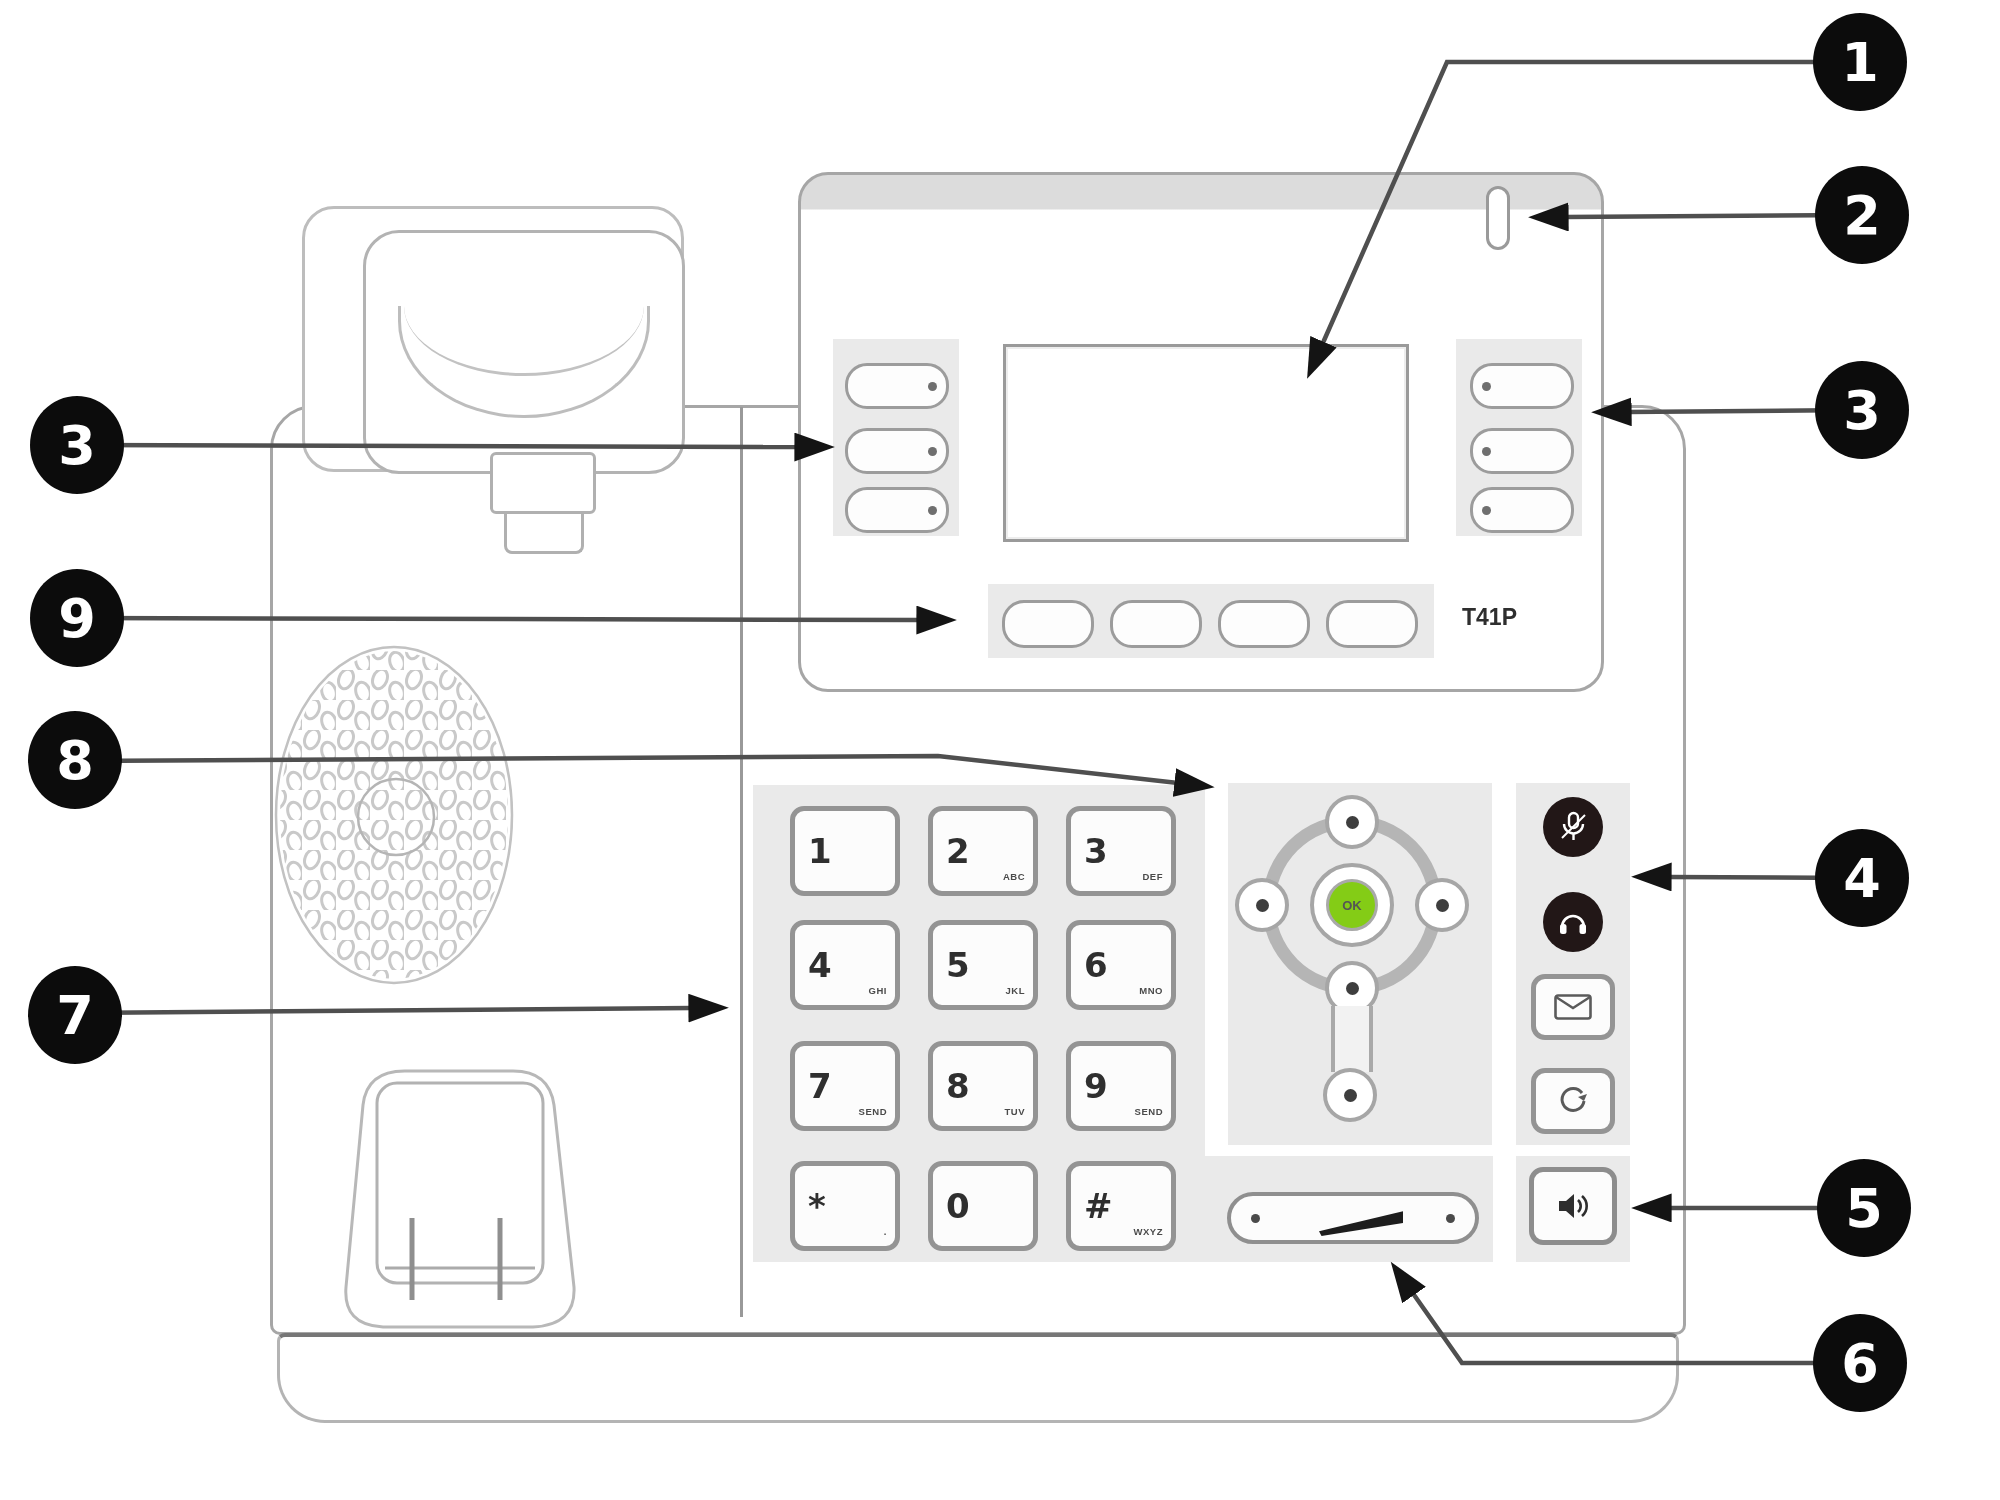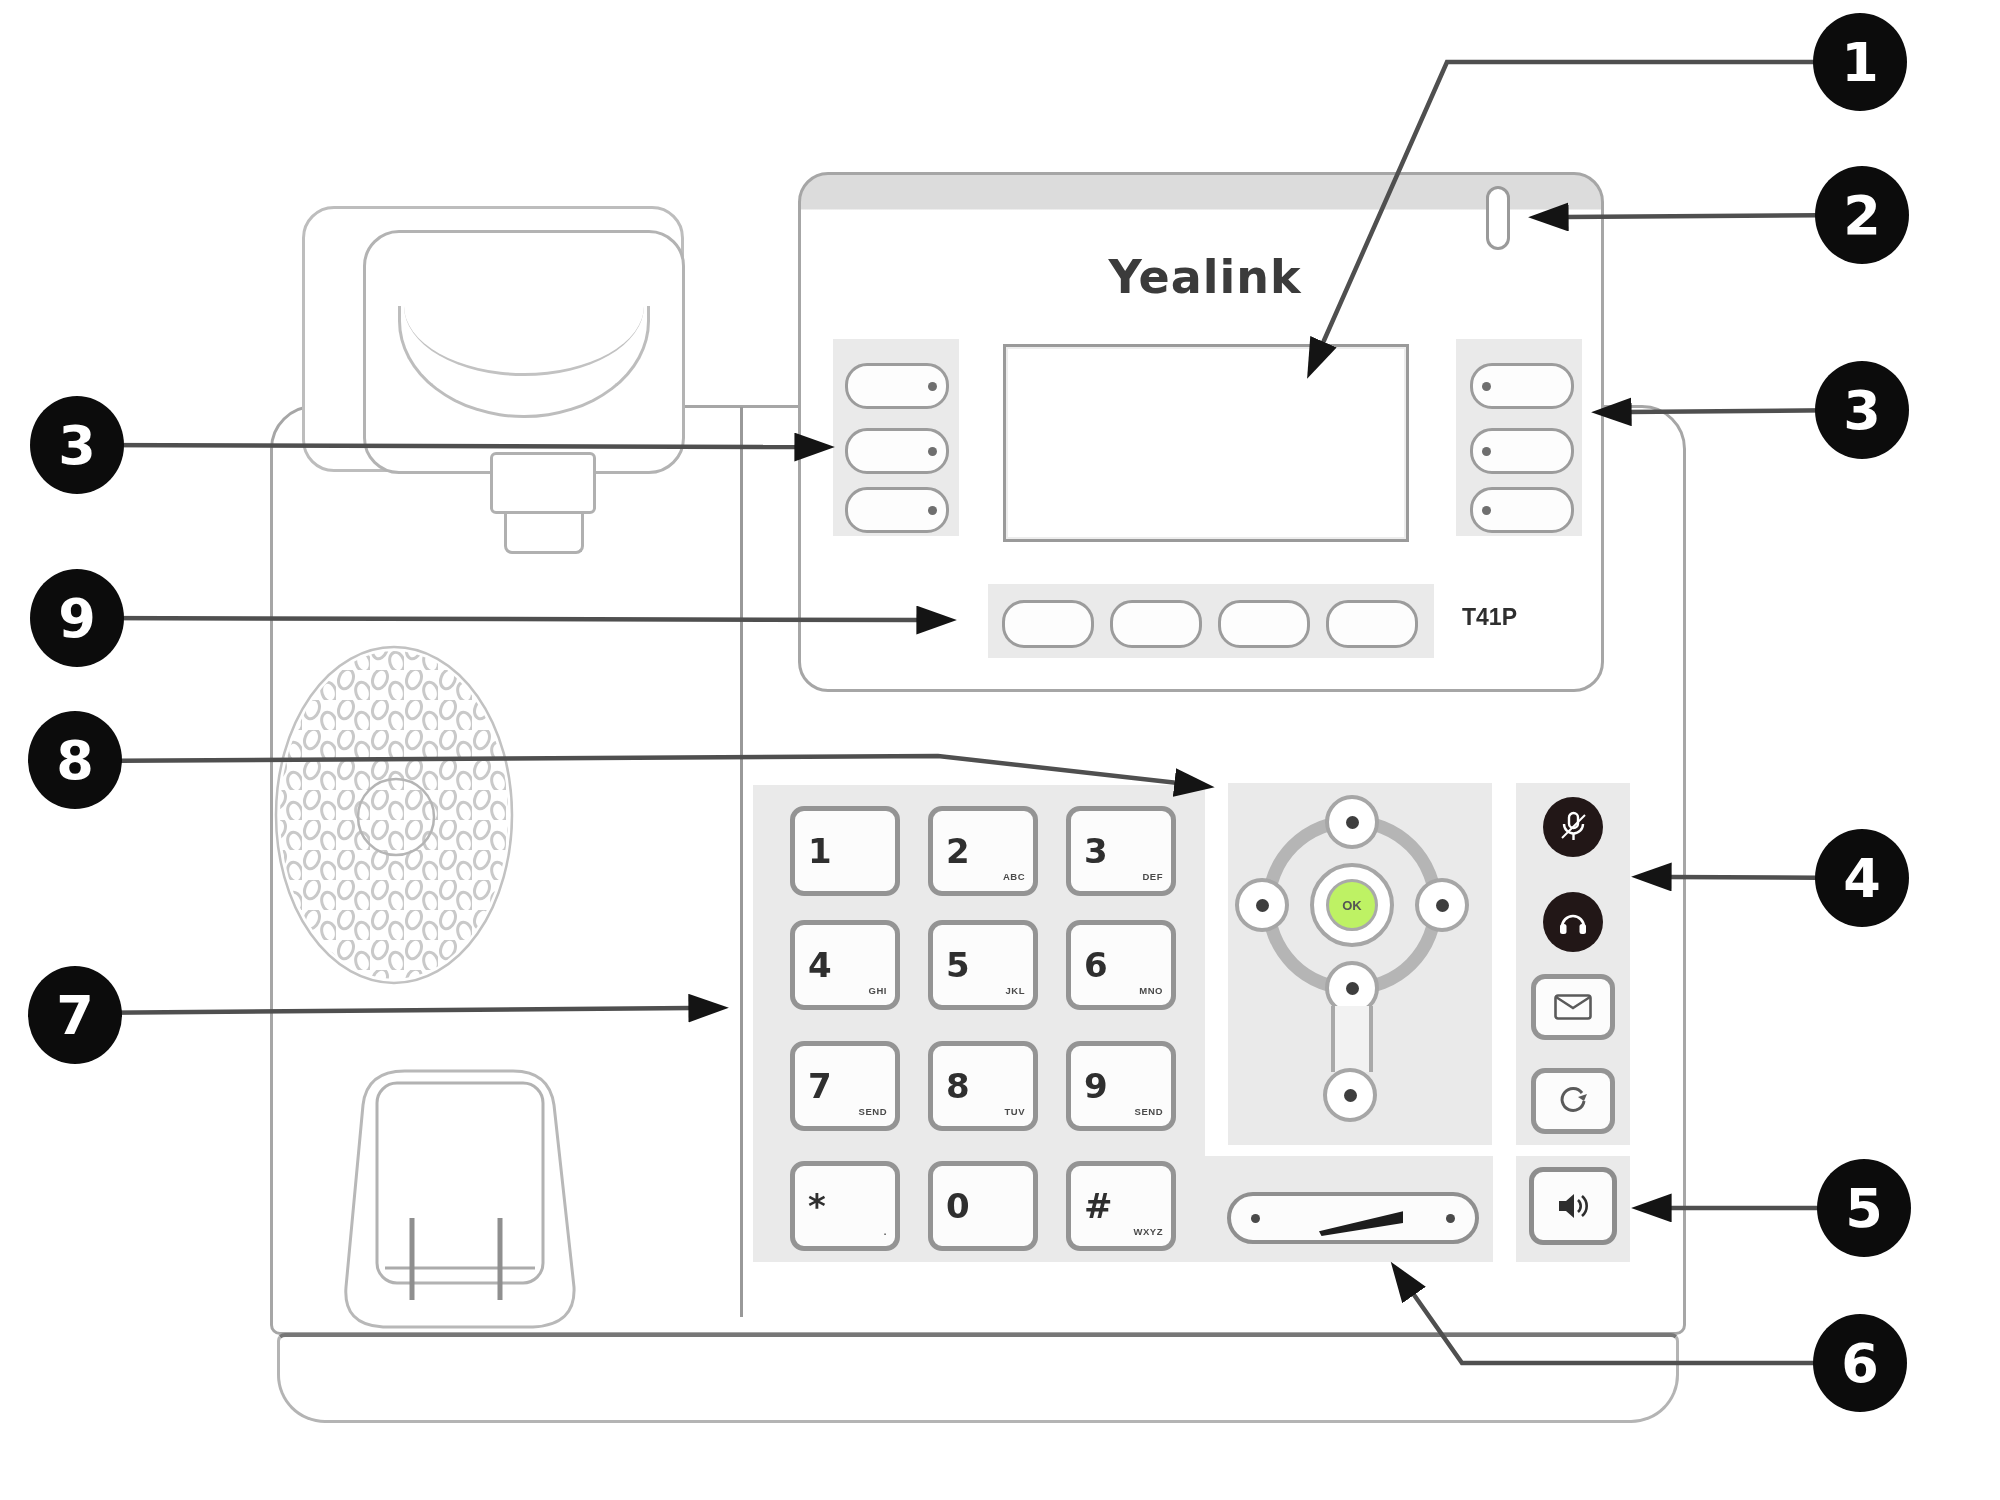--- a/index.html
+++ b/index.html
@@ -42,21 +42,21 @@
   .key .d{position:absolute;left:13px;top:50%;transform:translateY(-50%);font-family:"DejaVu Sans",sans-serif;
           font-weight:bold;font-size:34px;color:#2f2f2f;}
   .key .s{position:absolute;right:8px;bottom:9px;font-size:9.5px;font-weight:bold;color:#4a4a4a;letter-spacing:.5px;}
   
   .nav-panel{left:1228px;top:783px;width:264px;height:362px;}
   .ring{left:1262px;top:815px;width:180px;height:180px;border:13px solid #b5b5b5;border-radius:50%;}
   .ndot{width:54px;height:54px;border:4px solid #a6a6a6;border-radius:50%;background:#fff;
         display:flex;align-items:center;justify-content:center;}
   .pt{width:13px;height:13px;border-radius:50%;background:#3e3e3e;}
   .ok-outer{left:1310px;top:863px;width:84px;height:84px;border:4px solid #a6a6a6;border-radius:50%;background:#fff;}
-  .ok-inner{left:1326px;top:879px;width:52px;height:52px;border:3px solid #a9a9a9;border-radius:50%;background:#bef264;
+  .ok-inner{left:1326px;top:879px;width:52px;height:52px;border:3px solid #a9a9a9;border-radius:50%;background:#84cc16;
             display:flex;align-items:center;justify-content:center;font-size:13px;font-weight:bold;color:#555;}
   .trunk{left:1331px;top:1006px;width:42px;height:66px;border-left:4px solid #a9a9a9;border-right:4px solid #a9a9a9;background:#f2f2f2;}
   
   .fnA{left:1516px;top:783px;width:114px;height:362px;}
   .fnB{left:1516px;top:1156px;width:114px;height:106px;}
   .darkkey{width:60px;height:60px;border-radius:50%;background:#221717;display:flex;align-items:center;justify-content:center;}
   .sqkey{border:5px solid #949494;border-radius:14px;background:#fcfcfc;display:flex;align-items:center;justify-content:center;}
   
   .vol-panel{left:1205px;top:1156px;width:288px;height:106px;}
   .vol-pill{left:1227px;top:1192px;width:252px;height:52px;border:4px solid #8f8f8f;border-radius:28px;background:#fcfcfc;}
@@ -101,21 +101,20 @@
   <svg class="abs" style="left:333px;top:1063px;" width="252" height="272">
     <path d="M30,42 Q34,6 76,8 L176,8 Q216,6 221,42 L241,224 Q243,262 200,264 L50,264 Q10,262 13,224 Z" fill="#fff" stroke="#b8b8b8" stroke-width="3"></path>
     <rect x="44" y="20" width="166" height="200" rx="20" fill="none" stroke="#b2b2b2" stroke-width="3"></rect>
     <line x1="52" y1="205" x2="202" y2="205" stroke="#ababab" stroke-width="3"></line>
     <line x1="79" y1="155" x2="79" y2="237" stroke="#8f8f8f" stroke-width="5"></line>
     <line x1="167" y1="155" x2="167" y2="237" stroke="#8f8f8f" stroke-width="5"></line>
   </svg>
 
   <div class="abs head"></div>
   <div class="abs power-led"></div>
-  <div class="abs logo">Yealink</div>
   <div class="abs lcd"></div>
 
   <div class="abs panel lk-panel" style="left:833px;">
     <div class="pill" style="left:12px;top:24px;">
         <span class="dot" style="right:9px;"></span>
       </div>
     <div class="pill" style="left:12px;top:89px;">
         <span class="dot" style="right:9px;"></span>
       </div>
     <div class="pill" style="left:12px;top:148px;">

